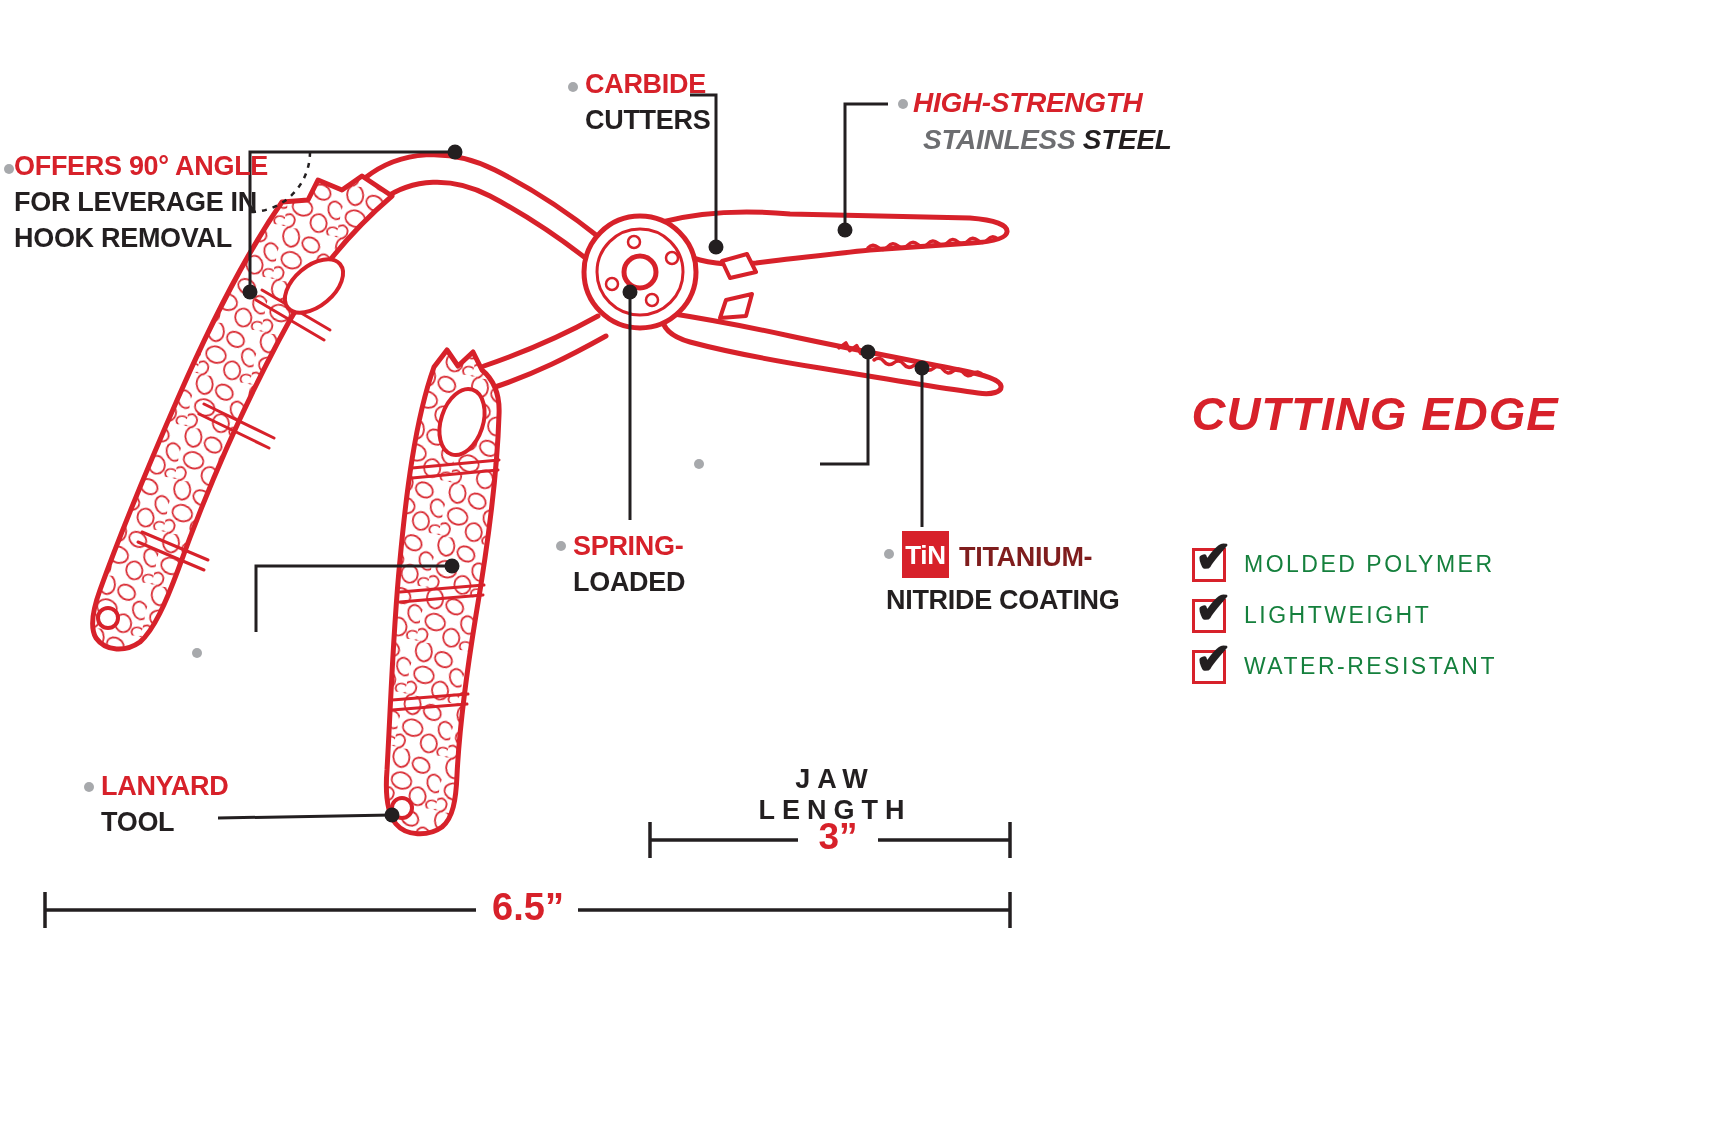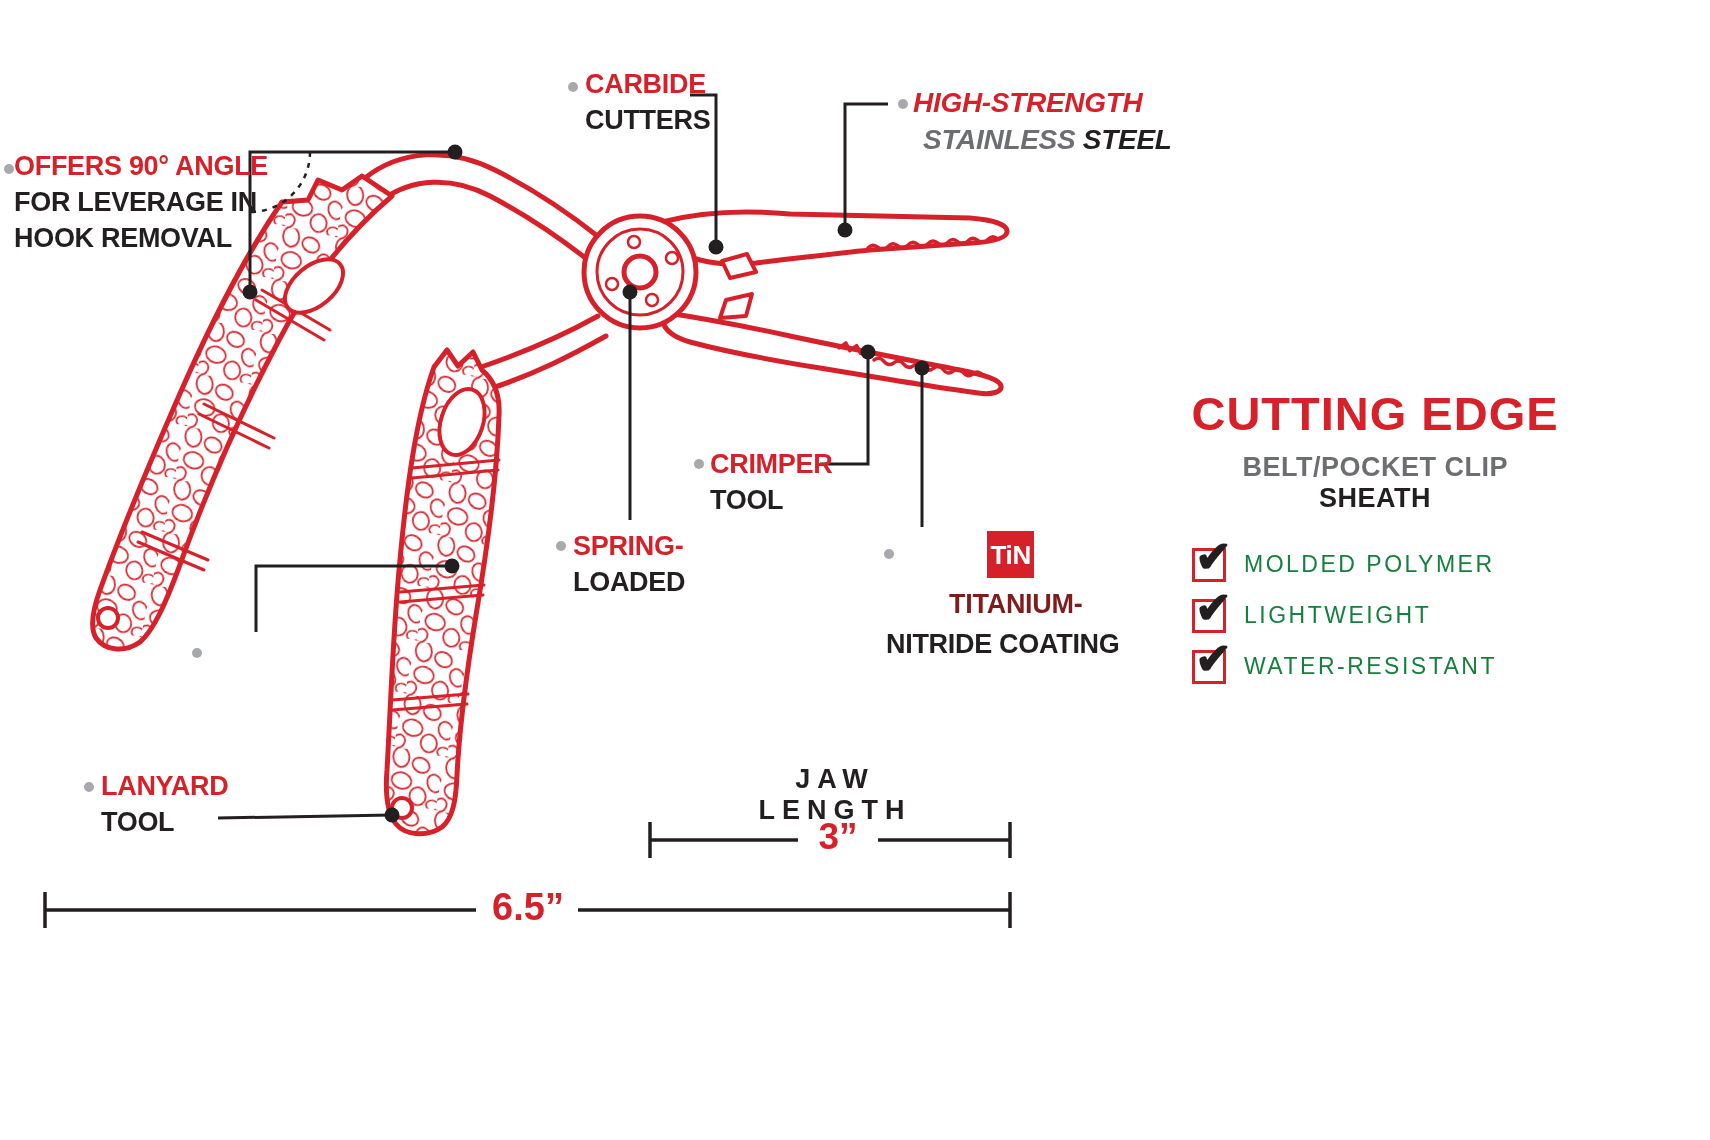--- a/index.html
+++ b/index.html
@@ -9,28 +9,28 @@
   .lbl{position:absolute;font-weight:bold;line-height:36px;letter-spacing:-0.3px;}
   .l27{font-size:27px;}
   .red{color:#D7212A;}
   .blk{color:#231F20;}
   .gry{color:#6D6E71;}
   .ital{font-style:italic;}
   .bullet{position:absolute;width:10px;height:10px;border-radius:50%;background:#A7A9AC;}
   .dimlabel{position:absolute;font-weight:bold;color:#231F20;font-size:27px;letter-spacing:7px;text-align:center;}
   .dimvalue{position:absolute;font-weight:bold;color:#D7212A;text-align:center;}
   .sheath-title{position:absolute;left:1185px;top:386px;width:380px;text-align:center;
-    font-size:47px;font-weight:bold;color:#D7212A;letter-spacing:1px;}
+    font-size:47px;font-weight:bold;font-style:italic;color:#D7212A;letter-spacing:1px;}
   .sheath-sub{position:absolute;left:1185px;top:452px;width:380px;text-align:center;
     font-size:27px;font-weight:bold;letter-spacing:0.5px;}
   .feature-row{position:absolute;left:1192px;width:420px;height:36px;}
   .cbox{position:absolute;left:0;top:3px;width:28px;height:28px;border:3px solid #D7212A;background:#fff;}
   .chk{position:absolute;left:3px;top:-14px;font-size:44px;font-weight:bold;color:#231F20;}
   .ftxt{position:absolute;left:52px;top:6px;font-size:23px;font-weight:normal;color:#15803d;letter-spacing:2.5px;}
-  .tinrow{display:flex;align-items:center;flex-direction:column;}
+  .tinrow{display:flex;align-items:flex-start;}
   .tinbadge{width:47px;height:47px;background:#D7212A;color:#fff;display:flex;align-items:center;justify-content:center;
     font-size:26px;font-weight:bold;}
   .tinword{margin-left:10px;margin-top:8px;font-size:27px;font-weight:bold;color:#7f1d1d;}
   .tinline2{margin-top:4px;margin-left:-16px;font-size:27px;font-weight:bold;color:#231F20;}
 </style>
 </head>
 <body>
 
 <div id="canvas">
 
@@ -193,24 +193,20 @@
   <span class="bullet" style="left:898px;top:99px;"></span>
   <div class="lbl ital" style="left:913px;top:84px;font-size:28px;line-height:37px;">
     <div class="red">HIGH-STRENGTH</div>
     <div style="margin-left:10px;">
       <span class="gry">STAINLESS</span>
       <span class="blk">STEEL</span>
     </div>
   </div>
 
   <span class="bullet" style="left:694px;top:459px;"></span>
-  <div class="lbl l27" style="left:710px;top:446px;">
-    <div class="red">CRIMPER</div>
-    <div class="blk">TOOL</div>
-  </div>
 
   <span class="bullet" style="left:556px;top:541px;"></span>
   <div class="lbl l27" style="left:573px;top:528px;">
     <div class="red">SPRING-</div>
     <div class="blk">LOADED</div>
   </div>
 
   <span class="bullet" style="left:884px;top:549px;"></span>
   <div class="lbl" style="left:902px;top:531px;">
     <div class="tinrow">
@@ -227,24 +223,20 @@
     <div class="red">LANYARD</div>
     <div class="blk">TOOL</div>
   </div>
 
   <div class="dimlabel" style="left:720px;top:764px;width:230px;">JAW LENGTH</div>
   <div class="dimvalue" style="left:800px;top:816px;width:76px;font-size:37px;">3”</div>
 
   <div class="dimvalue" style="left:480px;top:886px;width:96px;font-size:38px;">6.5”</div>
 
   <div class="sheath-title">CUTTING EDGE</div>
-  <div class="sheath-sub">
-    <span class="gry">BELT/POCKET CLIP</span>
-    <span class="blk">SHEATH</span>
-  </div>
 
   <div class="feature-row" style="top:545px;">
     <span class="cbox"></span>
     <span class="chk">✔</span>
     <span class="ftxt">MOLDED POLYMER</span>
   </div>
   <div class="feature-row" style="top:596px;">
     <span class="cbox"></span>
     <span class="chk">✔</span>
     <span class="ftxt">LIGHTWEIGHT</span>

